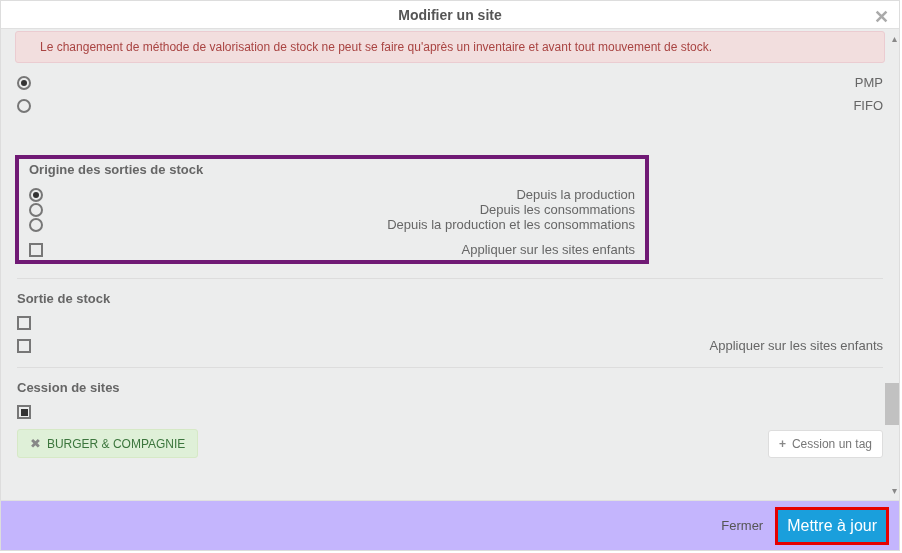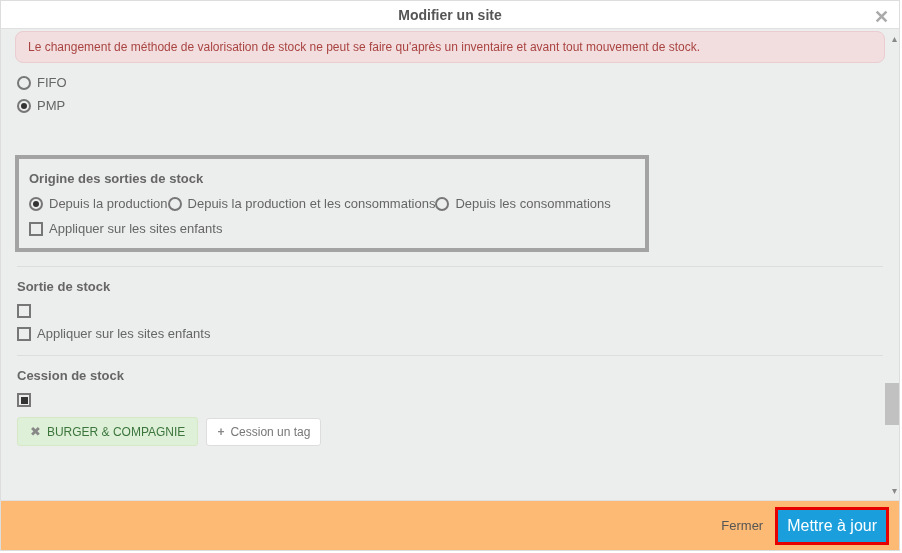--- a/index.html
+++ b/index.html
@@ -1,42 +1,42 @@
 <!DOCTYPE html>
 <html><head>
 <meta charset="utf-8">
 <style>
-* { box-sizing: border-box; margin: 0; padding: 0; }
+* { box-sizing: border-box; margin: 0; padding: 0; justify-content: space-between; }
 body { font-family: Arial, Helvetica, sans-serif; font-size: 13px; color: #666; background: #fff; width: 902px; height: 553px; overflow: hidden; position: relative; }
 .modal { width: 900px; height: 551px; border: 1px solid #ddd; position: relative; display: flex; flex-direction: column; }
 .modal-header { height: 28px; display: flex; align-items: center; justify-content: center; border-bottom: 1px solid #e0e0e0; position: relative; background: #fff; }
 .modal-title { font-size: 14px; font-weight: bold; color: #555; }
 .close-icon { position: absolute; right: 10px; top: 5px; font-size: 18px; color: #aaa; cursor: pointer; font-weight: bold; }
 .modal-body { flex: 1; overflow-y: auto; background: #eceded; padding: 0 14px; position: relative; }
 .scroll-up { position: absolute; right: 2px; top: 4px; color: #888; font-size: 10px; }
 .scroll-down { position: absolute; right: 2px; bottom: 4px; color: #888; font-size: 10px; }
 .scroll-thumb { position: absolute; right: 0; width: 14px; height: 42px; background: #c1c1c1; top: 354px; }
-.warning-bar { background: #f2dede; color: #a94442; padding: 8px 12px; border-radius: 8px; border: 1px solid #ebccd1; margin-top: 2px; font-size: 12px; }
+.warning-bar { background: #f2dede; color: #a94442; padding: 8px 24px; border-radius: 3px; border: 1px solid #ebccd1; margin-top: 2px; font-size: 12px; }
 .section { padding: 12px 2px 14px 2px; }
 .divider { border-top: 1px solid #ddd; margin: 0 2px; }
 .section-title { font-weight: bold; color: #666; margin-bottom: 10px; font-size: 13px; }
 .radio-row, .check-row { display: flex; align-items: center; margin-bottom: 8px; }
-.radio-group-inline { display: flex; flex-wrap: wrap; margin-bottom: 10px; }
+.radio-group-inline { display: flex; flex-wrap: wrap; margin-bottom: 10px; flex-direction: column; }
 .radio { width: 14px; height: 14px; border: 2px solid #777; border-radius: 50%; display: inline-flex; align-items: center; justify-content: center; margin-right: 6px; flex-shrink: 0; }
 .radio.selected::after { content: ""; width: 6px; height: 6px; background: #333; border-radius: 50%; }
 .checkbox { width: 14px; height: 14px; border: 2px solid #777; display: inline-flex; align-items: center; justify-content: center; margin-right: 6px; flex-shrink: 0; }
 .checkbox.indeterminate::after { content: ""; width: 7px; height: 7px; background: #333; }
 .label { color: #666; font-size: 13px; }
-.highlighted-section { border: 4px solid #a3a3a3; padding: 12px 10px; margin: 20px 0 14px 0; width: 634px; }
+.highlighted-section { border: 4px solid #701a75; padding: 3px 10px; margin: 20px 0 14px 0; width: 634px; }
 .tag-row { display: flex; align-items: center; gap: 8px; margin-top: 10px; }
 .tag { background: #dff0d8; border: 1px solid #d6e9c6; color: #3c763d; padding: 6px 12px; border-radius: 3px; display: flex; align-items: center; gap: 6px; font-size: 12px; }
 .tag .x { color: #888; font-size: 13px; }
 .add-tag { background: #fff; border: 1px solid #ddd; border-radius: 3px; padding: 6px 10px; display: flex; align-items: center; gap: 6px; font-size: 12px; color: #777; }
 .add-tag .plus { color: #888; font-weight: bold; }
-.modal-footer { height: 50px; border-top: 1px solid #e0e0e0; display: flex; align-items: center; justify-content: flex-end; padding: 0 12px; gap: 14px; background: #fdba74; }
+.modal-footer { height: 50px; border-top: 1px solid #e0e0e0; display: flex; align-items: center; justify-content: flex-end; padding: 0 12px; gap: 14px; background: #c4b5fd; }
 .btn-close { color: #555; font-size: 13px; cursor: pointer; }
 .btn-primary { background: #1a9fdc; color: #fff; border: none; padding: 8px 10px; font-size: 16px; cursor: pointer; outline: 3px solid #e60000; outline-offset: -1px; }
 </style>
 </head>
 <body>
 
 <div class="modal">
   <div class="modal-header">
     <span class="modal-title">Modifier un site</span>
     <span class="close-icon">✕</span>
@@ -44,43 +44,43 @@
 
   <div class="modal-body">
     <span class="scroll-up">▴</span>
     <div class="scroll-thumb"></div>
     <span class="scroll-down">▾</span>
 
     <div class="warning-bar">Le changement de méthode de valorisation de stock ne peut se faire qu'après un inventaire et avant tout mouvement de stock.</div>
 
     <div class="section">
       <div class="radio-row">
+        <span class="radio selected"></span>
+        <span class="label">PMP</span>
+      </div>
+      <div class="radio-row">
         <span class="radio"></span>
         <span class="label">FIFO</span>
-      </div>
-      <div class="radio-row">
-        <span class="radio selected"></span>
-        <span class="label">PMP</span>
       </div>
     </div>
 
     <div class="highlighted-section">
       <div class="section-title">Origine des sorties de stock</div>
       <div class="radio-group-inline">
         <div class="radio-row" style="margin-bottom:0">
           <span class="radio selected"></span>
           <span class="label">Depuis la production</span>
         </div>
         <div class="radio-row" style="margin-bottom:0">
           <span class="radio"></span>
-          <span class="label">Depuis la production et les consommations</span>
+          <span class="label">Depuis les consommations</span>
         </div>
         <div class="radio-row" style="margin-bottom:0">
           <span class="radio"></span>
-          <span class="label">Depuis les consommations</span>
+          <span class="label">Depuis la production et les consommations</span>
         </div>
       </div>
       <div class="check-row" style="margin-bottom:0">
         <span class="checkbox"></span>
         <span class="label">Appliquer sur les sites enfants</span>
       </div>
     </div>
 
     <div class="divider"></div>
 
@@ -91,21 +91,21 @@
       </div>
       <div class="check-row" style="margin-bottom:0">
         <span class="checkbox"></span>
         <span class="label">Appliquer sur les sites enfants</span>
       </div>
     </div>
 
     <div class="divider"></div>
 
     <div class="section">
-      <div class="section-title">Cession de stock</div>
+      <div class="section-title">Cession de sites</div>
       <div class="check-row">
         <span class="checkbox indeterminate"></span>
       </div>
       <div class="tag-row">
         <div class="tag">
           <span class="x">✖</span>
           <span>BURGER &amp; COMPAGNIE</span>
         </div>
         <div class="add-tag">
           <span class="plus">+</span>

